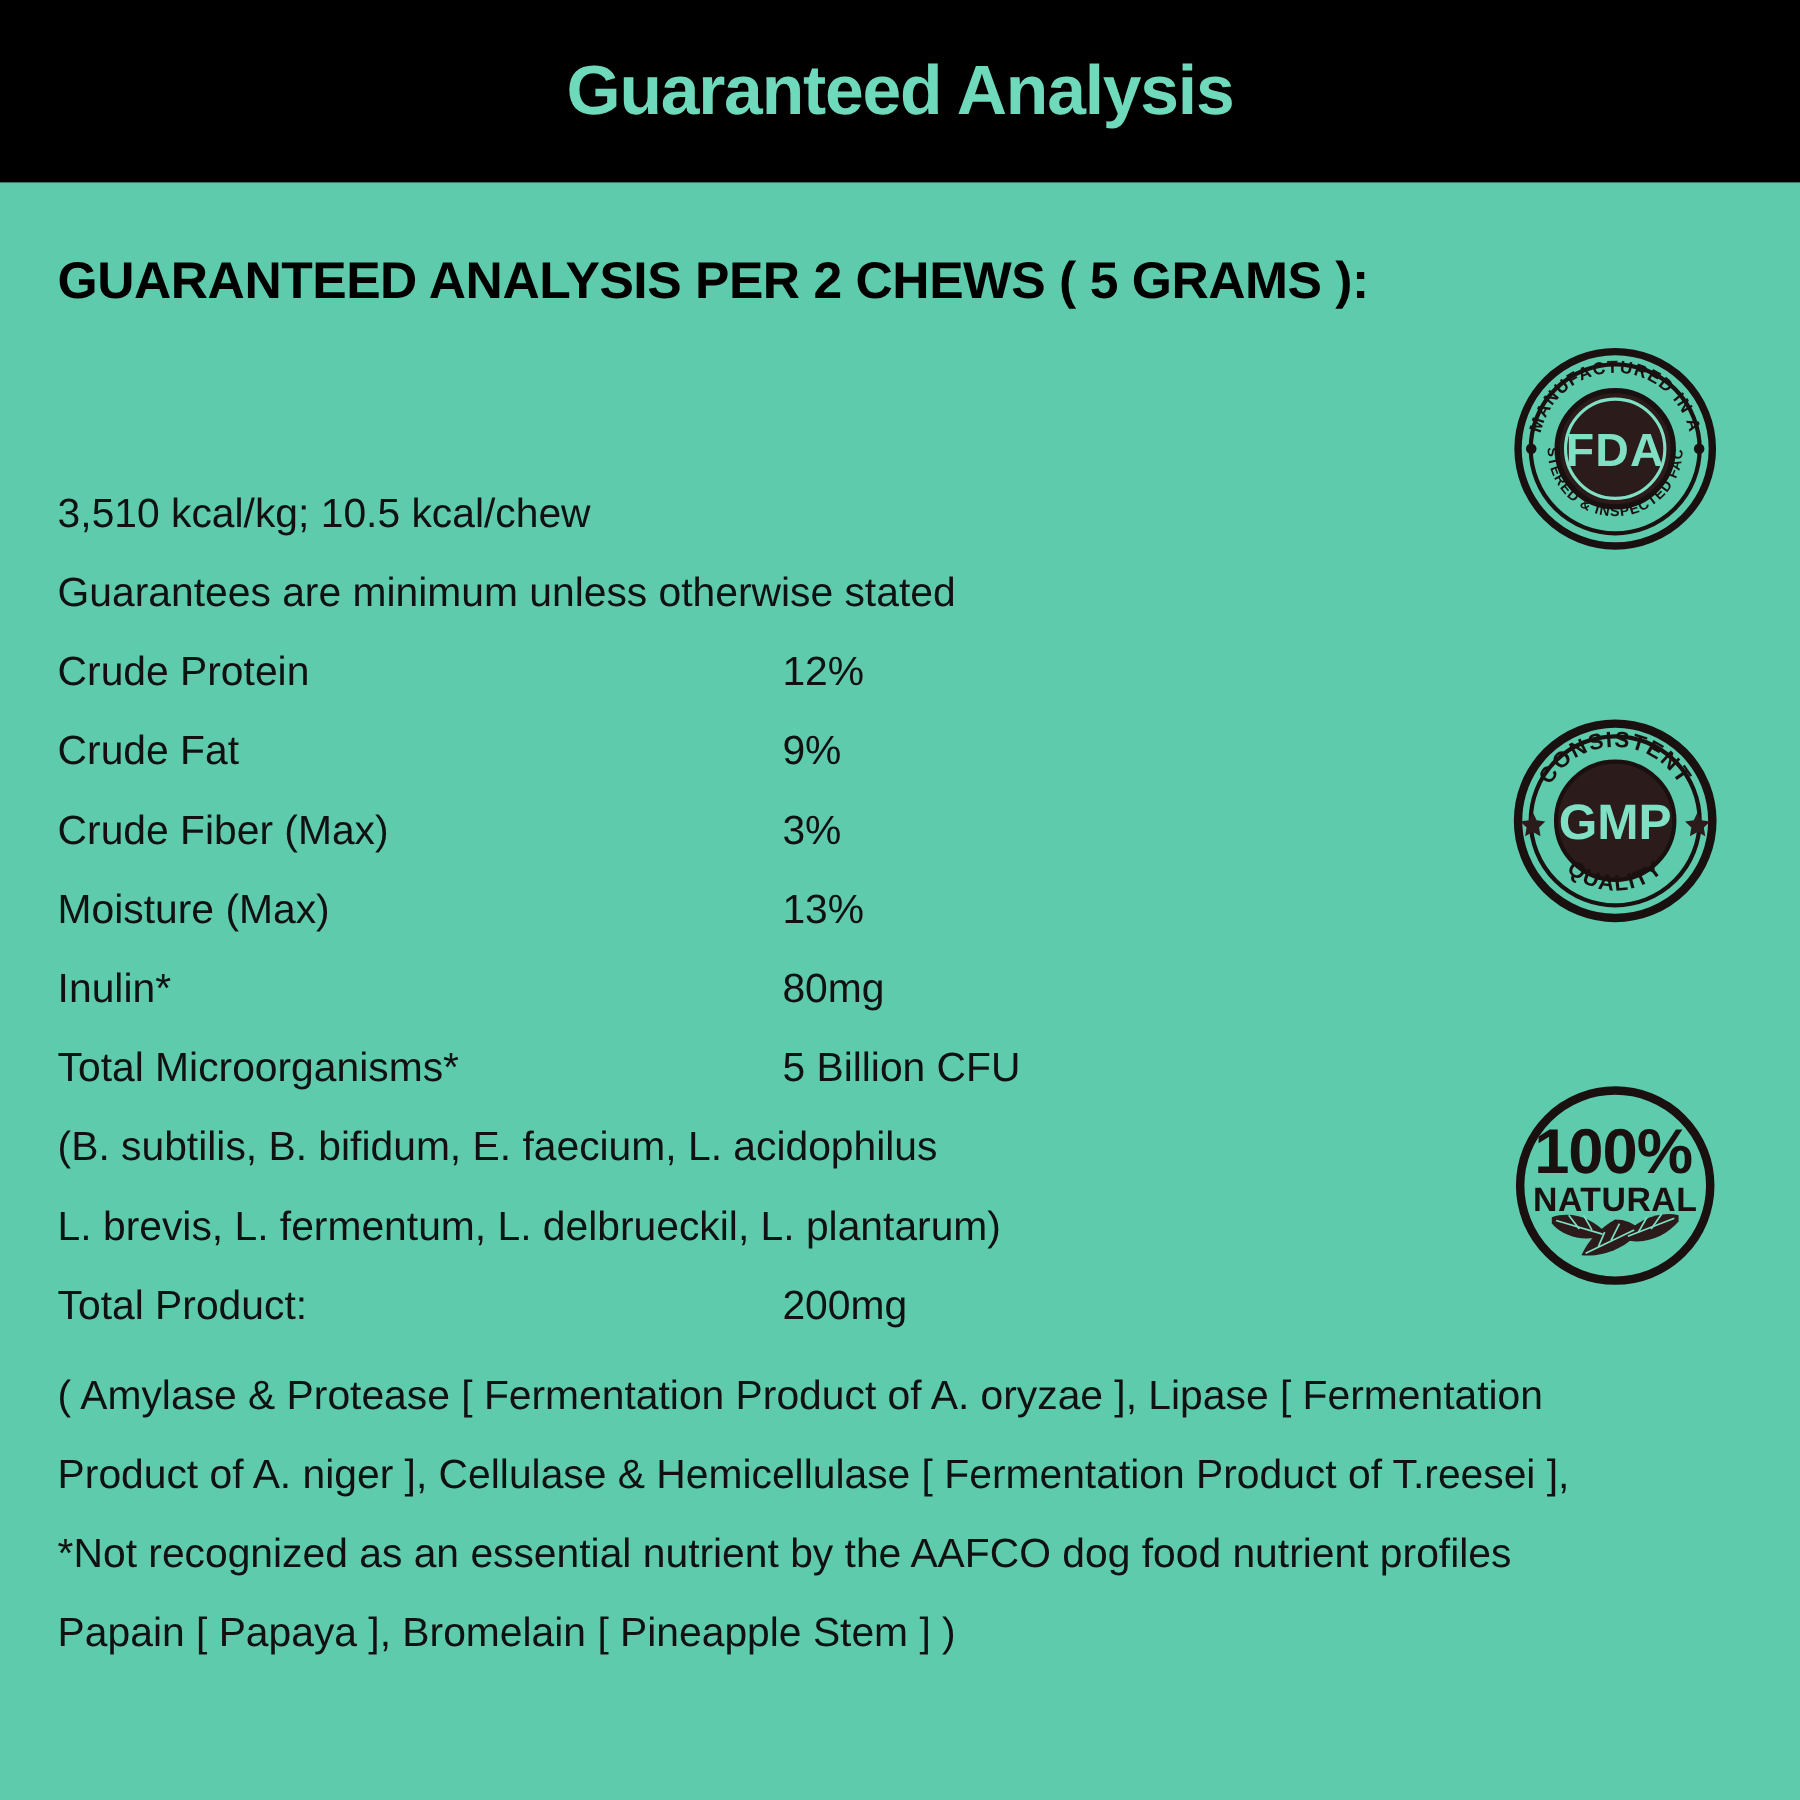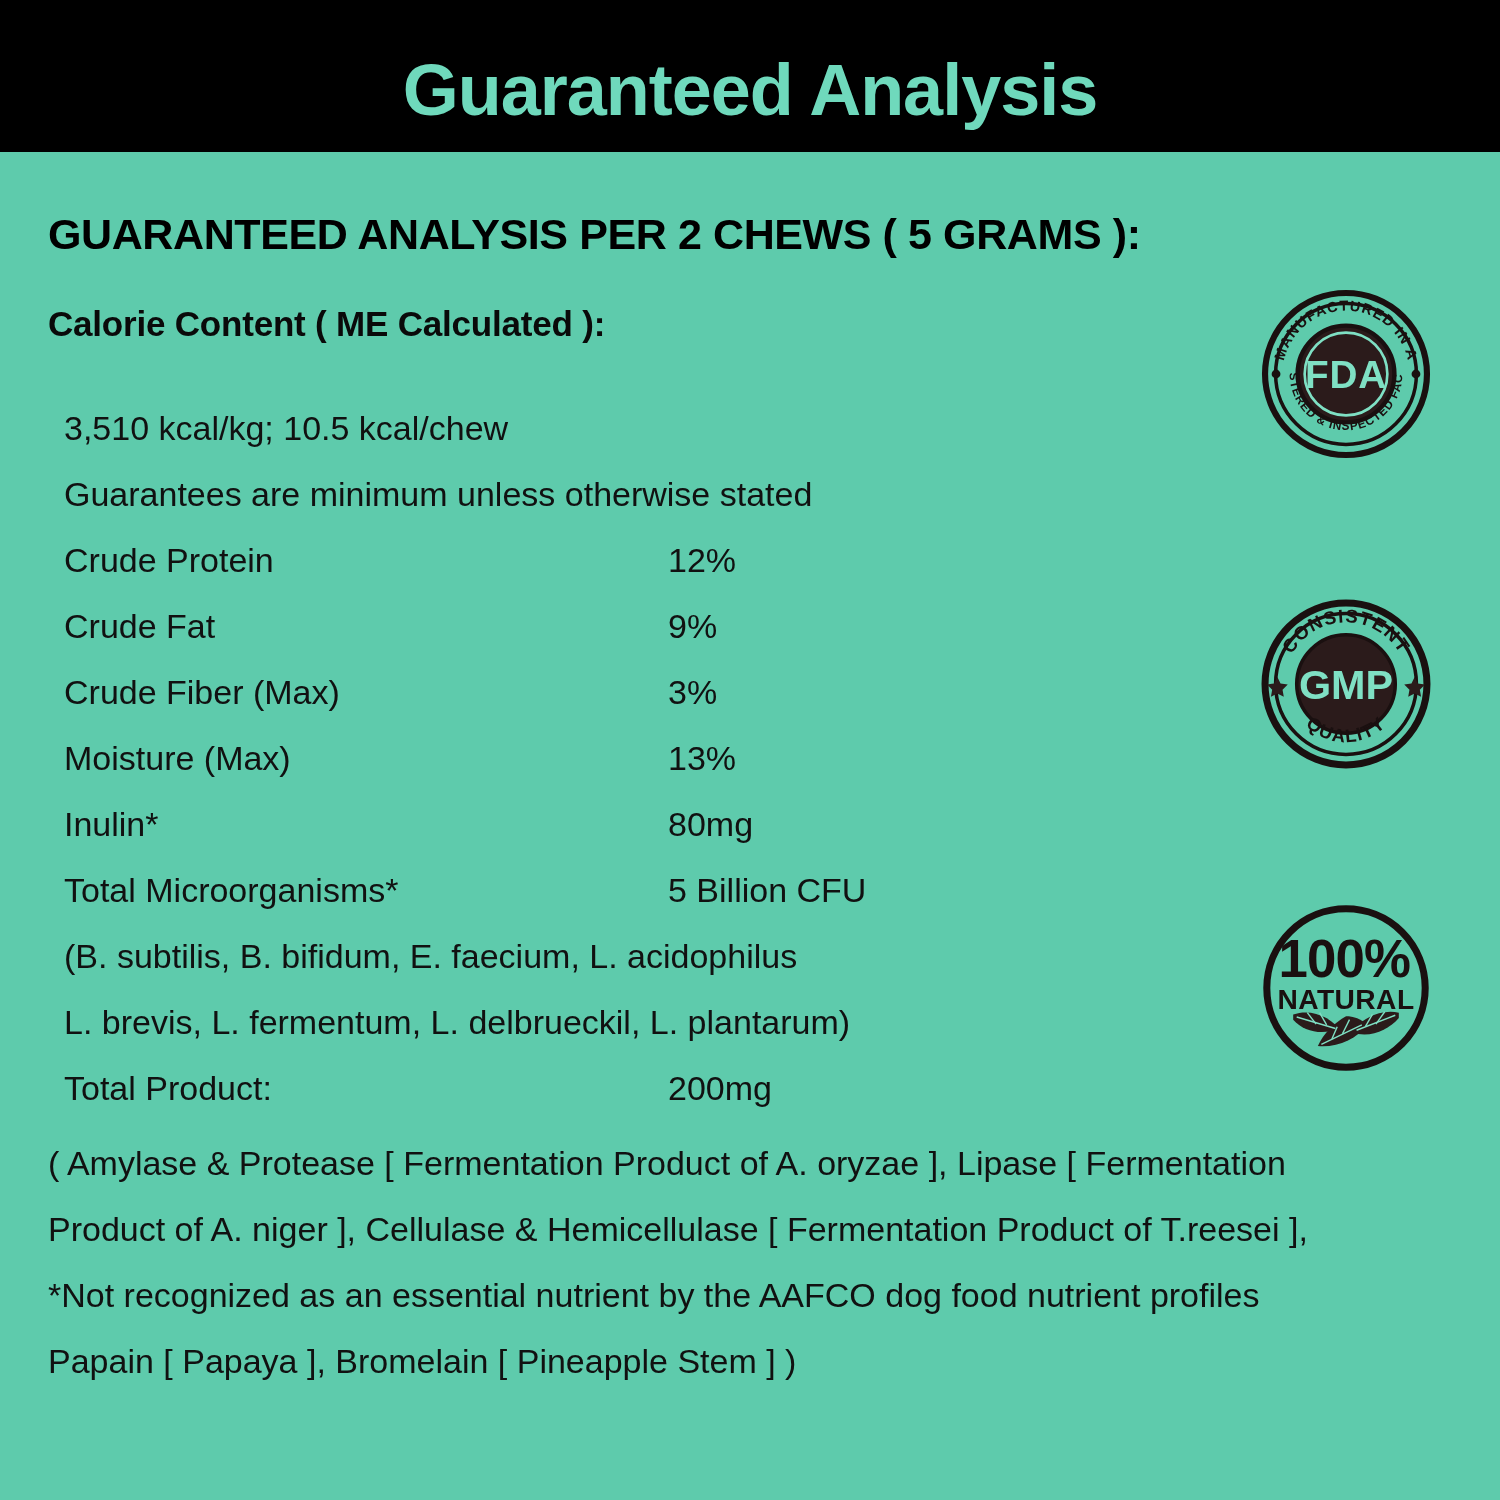--- a/index.html
+++ b/index.html
@@ -33,24 +33,23 @@
     position: absolute;
     left: 0;
     top: 0;
     width: 1500px;
     height: 160px;
     line-height: 152px;
     text-align: center;
     color: #6FD9BC;
     font-family: "Liberation Sans", sans-serif;
     font-weight: bold;
-    font-size: 72px;
+    font-size: 58px;
     letter-spacing: -1px;
     white-space: nowrap;
-    margin-top: 14px;
   }
 
   
   .content {
     position: absolute;
     left: 0;
     top: 152px;
     width: 1500px;
     height: 1348px;
   }
@@ -80,21 +79,20 @@
   .ga-table {
     position: absolute;
     left: 48px;
     top: 243px;
     width: 960px;
   }
   .ga-row {
     position: relative;
     height: 66px;
     line-height: 66px;
-    margin-left: 16px;
   }
   .ga-label {
     position: absolute;
     left: 0;
     top: 0;
     font-size: 34px;
     color: #111111;
     white-space: nowrap;
   }
   .ga-value {
@@ -147,21 +145,20 @@
 <div id="page">
 
   <div class="header-band">
     <div class="header-title">Guaranteed Analysis</div>
   </div>
 
   <div class="content">
 
     <div class="section-title">GUARANTEED ANALYSIS PER 2 CHEWS ( 5 GRAMS ):</div>
 
-    <div class="subsection-title">Calorie Content ( ME Calculated ):</div>
 
     <div class="ga-table">
       <div class="ga-row">
         <span class="ga-label">3,510 kcal/kg; 10.5 kcal/chew</span>
         <span class="ga-value"></span>
       </div>
       <div class="ga-row">
         <span class="ga-label">Guarantees are minimum unless otherwise stated</span>
         <span class="ga-value"></span>
       </div>

